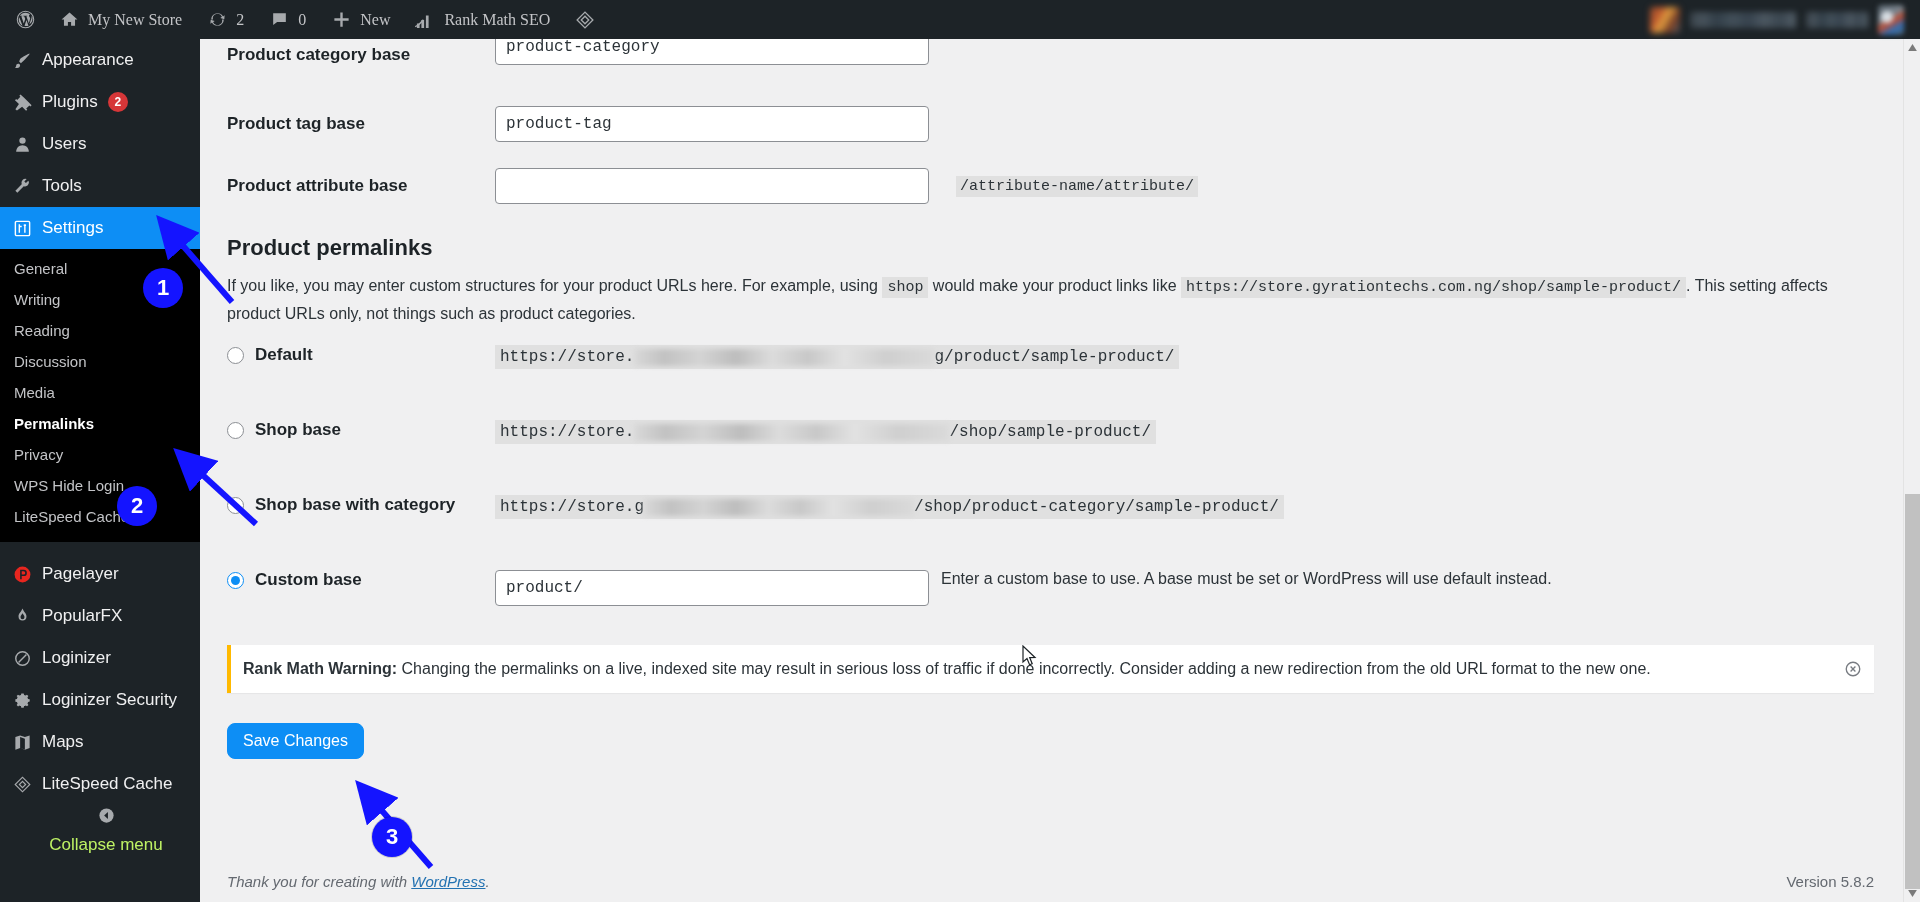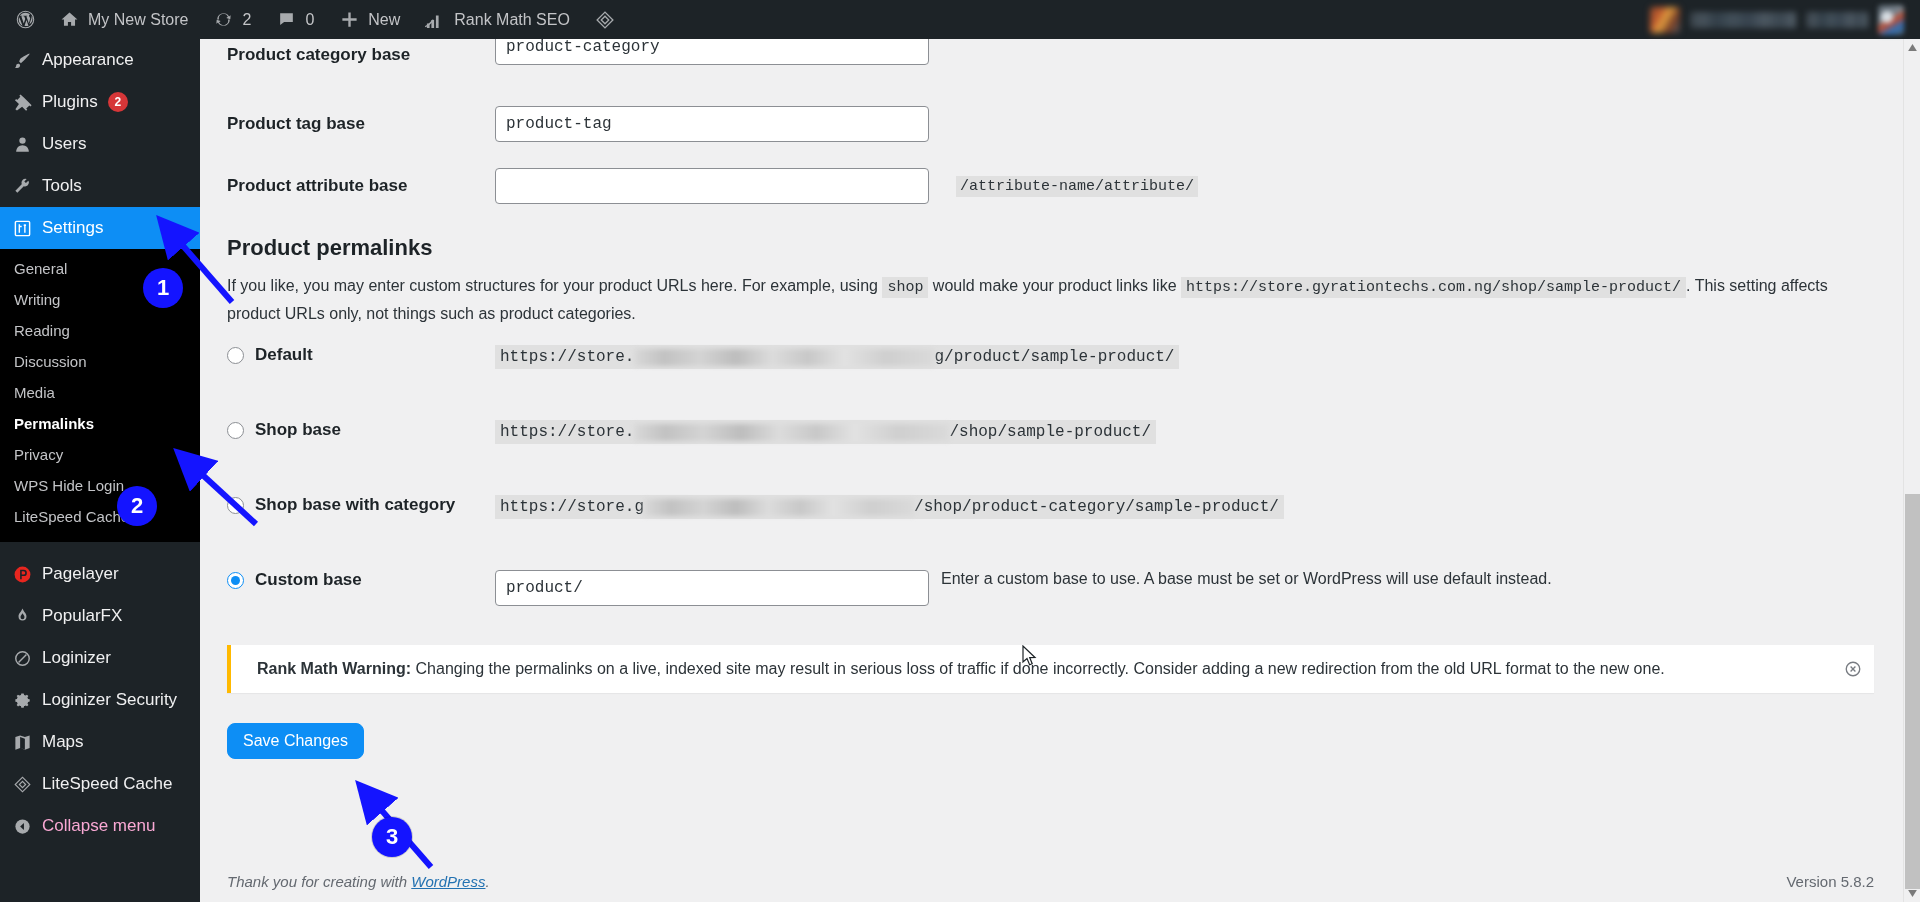--- a/index.html
+++ b/index.html
@@ -12,20 +12,21 @@
   body { position: relative; }
 
   
   #adminbar {
     position: absolute; top: 0; left: 0;
     width: 1920px; height: 39px;
     background: #1d2327;
     display: flex; align-items: center;
     color: #c3c4c7; font-size: 16px;
     z-index: 50;
+    font-family: Liberation Serif, serif;
   }
   .ab-item {
     display: flex; align-items: center; gap: 8px;
     height: 39px; padding: 0 12px;
     color: #c3c4c7; white-space: nowrap;
   }
   .ab-item:first-child { padding-left: 14px; padding-right: 10px; }
   .ab-ico { display: inline-flex; align-items: center; justify-content: center;
             width: 22px; height: 22px; color: #a7aaad; }
   .ab-ico svg { display: block; }
@@ -90,21 +91,21 @@
     border-radius: 10px; background: #d63638; color: #fff;
     font-size: 12px; font-weight: 700;
   }
   .submenu { background: #000000; padding: 4px 0 10px 0; }
   .submenu a {
     display: block; padding: 7px 0 7px 14px;
     color: #c3c4c7; font-size: 15px; text-decoration: none;
   }
   .submenu a.current { color: #fff; font-weight: 700; }
   .menu-sep { height: 11px; }
-  .collapse { color: #f9a8d4; }
+  .collapse { color: #bef264; flex-direction: column; }
   .collapse .m-ico { color:#a7aaad; }
 
   
   #wpcontent {
     position: absolute; top: 39px; left: 200px;
     width: 1702px; height: 863px;
     background: #f0f0f1;
     overflow: hidden;
   }
   #wpbody { padding: 0 0 0 27px; }
@@ -167,21 +168,21 @@
   .url-blur {
     display: inline-block; height: 17px; vertical-align: middle;
     background: linear-gradient(90deg,#d9d9d9 0%,#c2c2c2 10%,#d4d4d4 22%,#bdbdbd 34%,#dcdcdc 46%,#c8c8c8 58%,#e2e2e2 70%,#cfcfcf 84%,#dadada 100%);
     filter: blur(2.5px);
   }
   .help-text { margin-left: 12px; font-size: 16px; color: #2c3338; }
 
   .notice {
     margin-top: 26px; margin-right: 28px;
     background: #fff; border-left: 4px solid #ffb900;
-    padding: 15px 12px 15px 26px;
+    padding: 15px 12px 15px 12px;
     display: flex; 
     font-size: 16px; color: #2c3338;
     box-shadow: 0 1px 1px rgba(0,0,0,.04);
   }
   .notice b { font-weight: 700; }
   .notice-dismiss { margin-left: auto; color: #787c82; display:flex; }
 
   .btn-primary {
     margin-top: 30px;
     background: #0d8ef5; color: #fff; border: 1px solid #0d8ef5;

